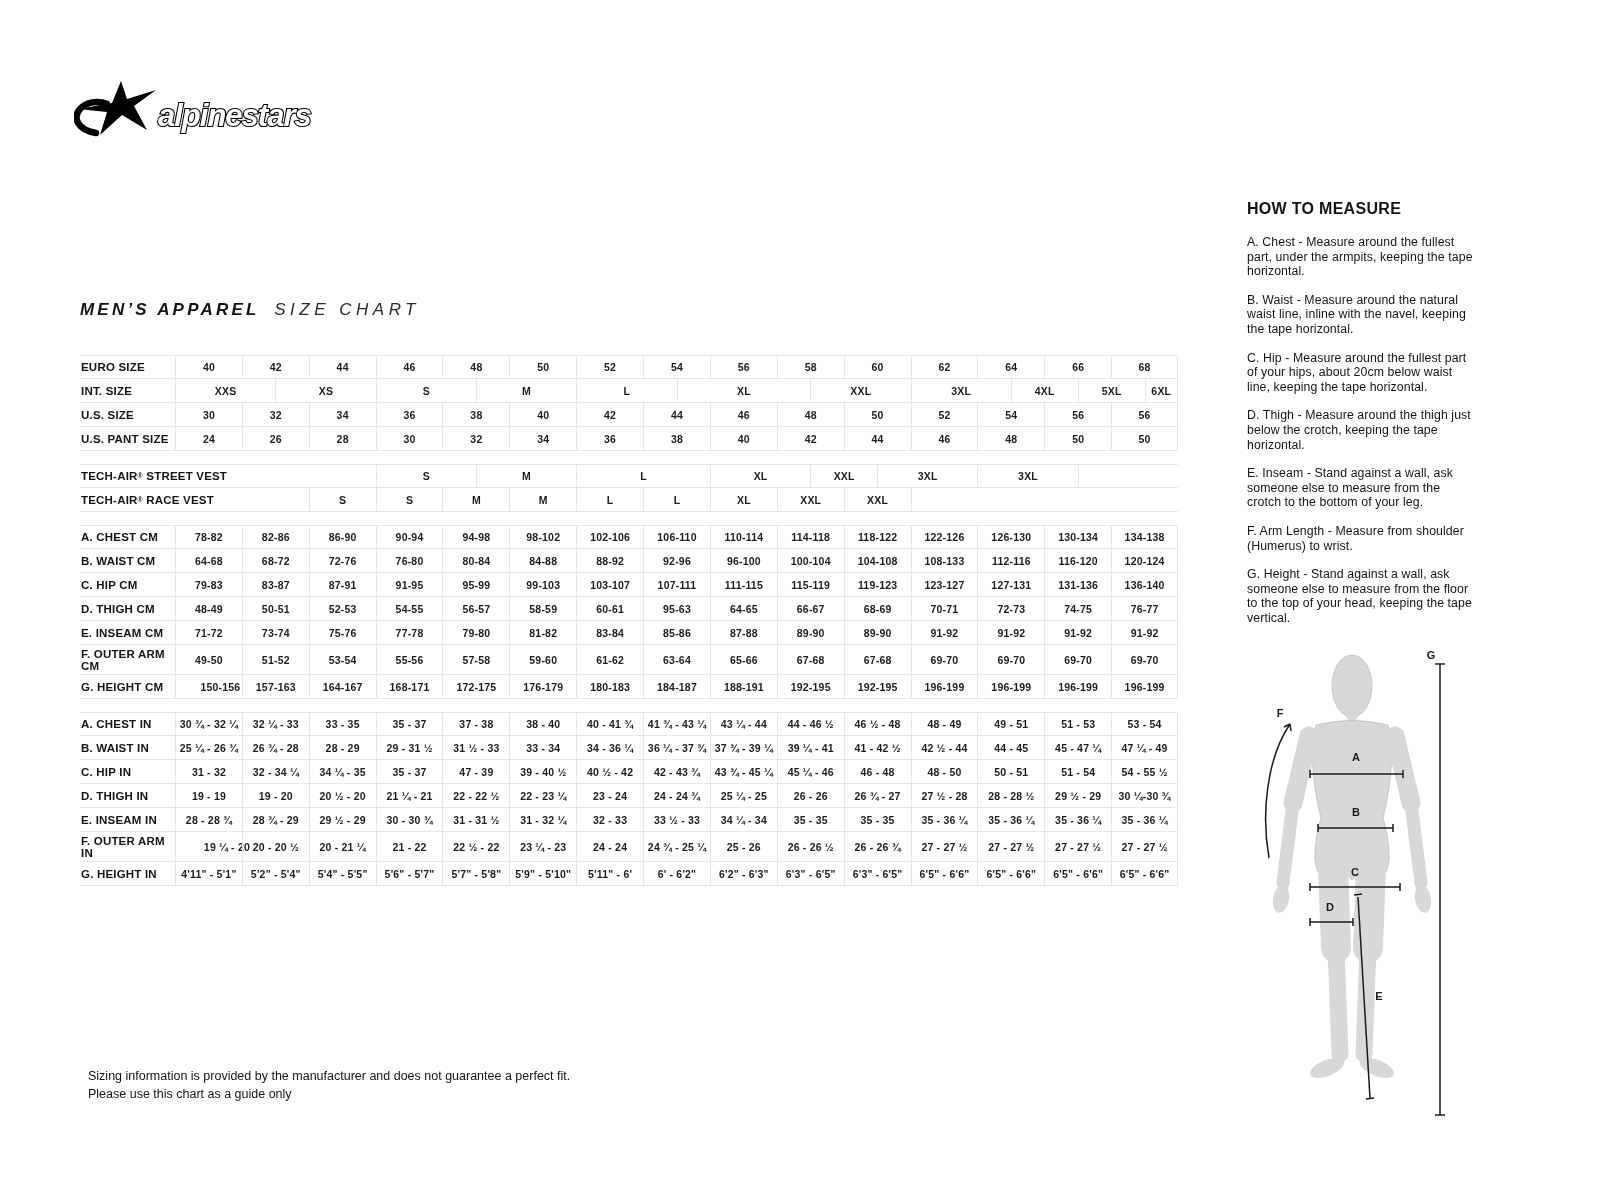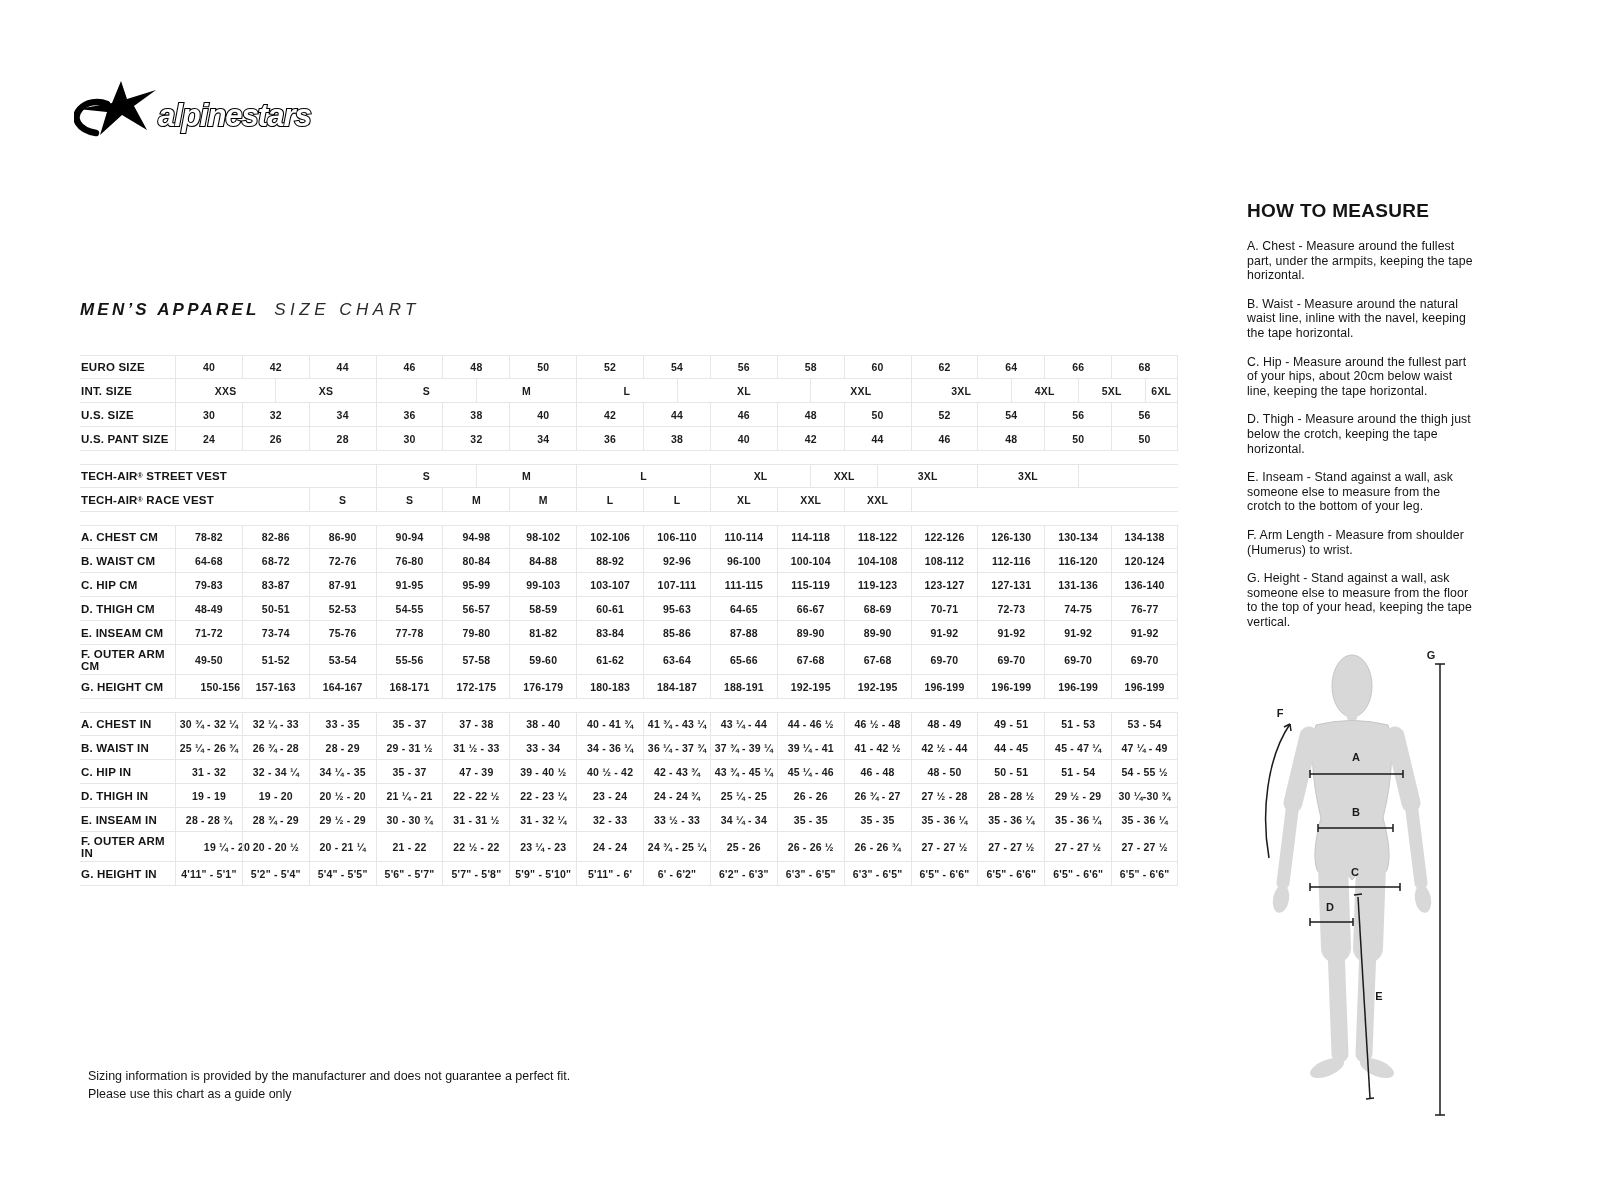--- a/index.html
+++ b/index.html
@@ -31,21 +31,21 @@
   .rlabel sup{font-size:7px;line-height:0;}
   .tcell{
     display:flex;align-items:center;justify-content:center;
     font-size:10.5px;font-weight:bold;letter-spacing:0.2px;white-space:nowrap;
     box-sizing:border-box;color:#1c1c1c;
   }
   .tcell.bl{border-left:1px solid #e6e6e6;}
   .tcell.br{border-right:1px solid #e6e6e6;}
   
   .measure-panel{left:1247px;top:200px;width:229px;}
-  .measure-title{font-size:19px;font-weight:bold;letter-spacing:0.3px;margin:0 0 17px 0;}
+  .measure-title{font-size:16px;font-weight:bold;letter-spacing:0.3px;margin:0 0 17px 0;}
   .measure-panel p{font-size:12.3px;line-height:14.6px;margin:0 0 14px 0;letter-spacing:0.1px;}
   
   .body-figure{left:1243px;top:618px;width:210px;height:500px;}
   
   .footer{left:88px;top:1068px;font-size:12.5px;line-height:17.5px;}
 </style>
 </head>
 <body>
 
 <div class="abs logo">
@@ -182,21 +182,21 @@
       <div class="tcell bl" style="grid-column: span 2;">68-72</div>
       <div class="tcell bl" style="grid-column: span 2;">72-76</div>
       <div class="tcell bl" style="grid-column: span 2;">76-80</div>
       <div class="tcell bl" style="grid-column: span 2;">80-84</div>
       <div class="tcell bl" style="grid-column: span 2;">84-88</div>
       <div class="tcell bl" style="grid-column: span 2;">88-92</div>
       <div class="tcell bl" style="grid-column: span 2;">92-96</div>
       <div class="tcell bl" style="grid-column: span 2;">96-100</div>
       <div class="tcell bl" style="grid-column: span 2;">100-104</div>
       <div class="tcell bl" style="grid-column: span 2;">104-108</div>
-      <div class="tcell bl" style="grid-column: span 2;">108-112</div>
+      <div class="tcell bl" style="grid-column: span 2;">108-133</div>
       <div class="tcell bl" style="grid-column: span 2;">112-116</div>
       <div class="tcell bl" style="grid-column: span 2;">116-120</div>
       <div class="tcell bl br" style="grid-column: span 2;">120-124</div>
     </div>
     <div class="trow">
       <div class="rlabel">C. HIP CM</div>
       <div class="tcell bl" style="grid-column: span 2;">79-83</div>
       <div class="tcell bl" style="grid-column: span 2;">83-87</div>
       <div class="tcell bl" style="grid-column: span 2;">87-91</div>
       <div class="tcell bl" style="grid-column: span 2;">91-95</div>

